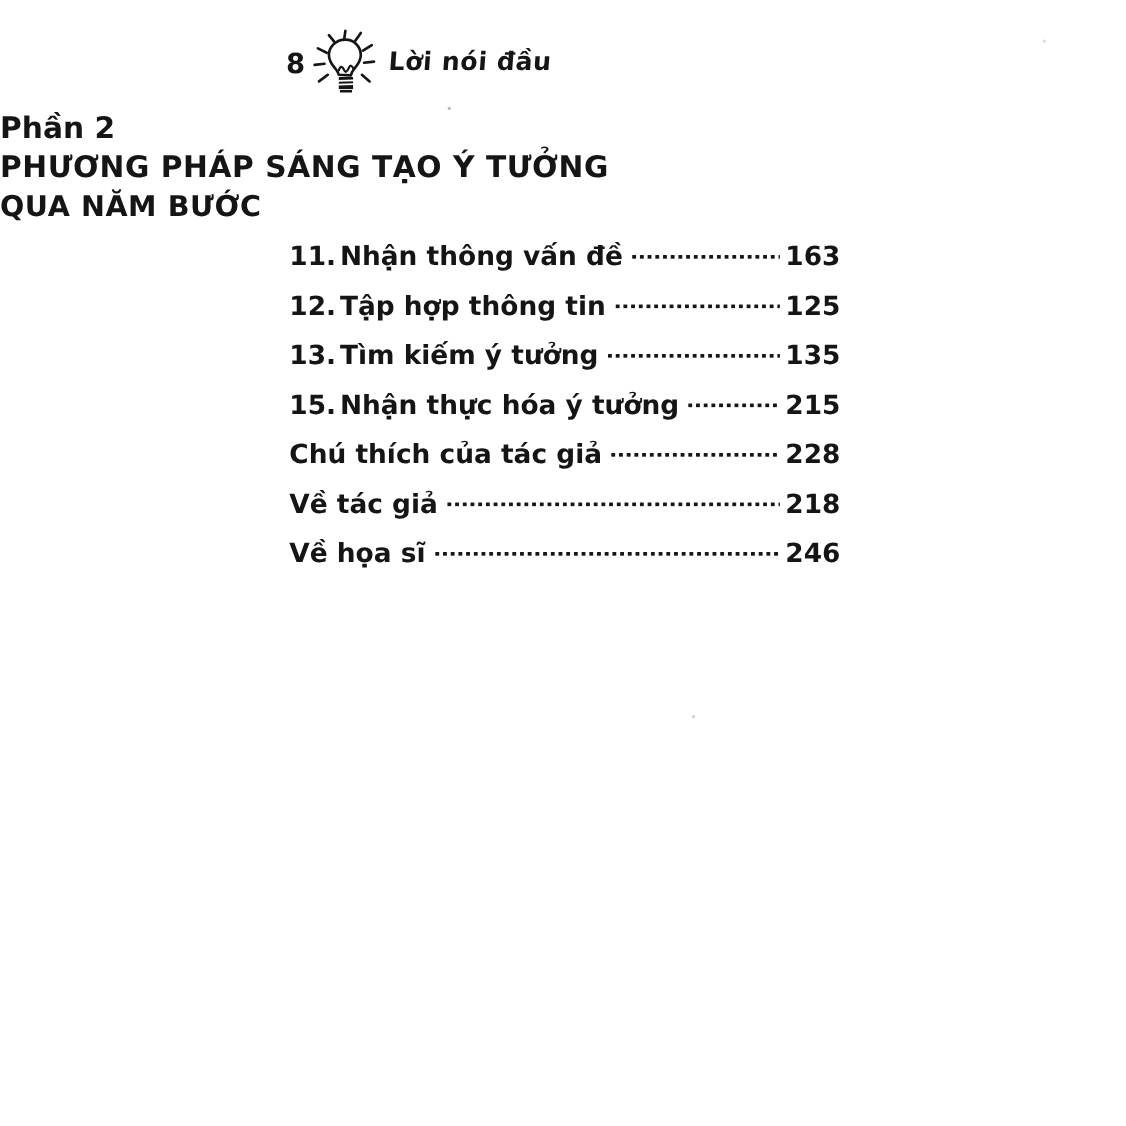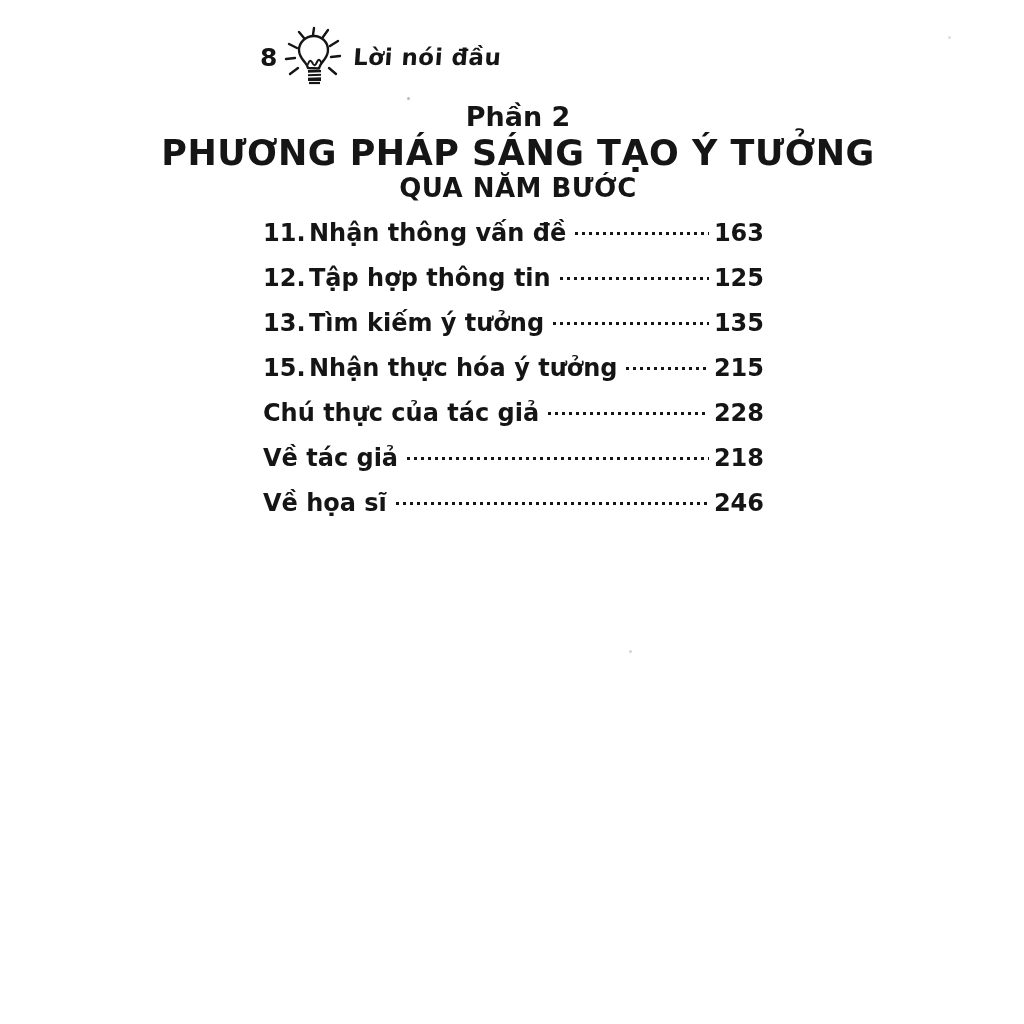--- a/index.html
+++ b/index.html
@@ -39,26 +39,25 @@
     padding-bottom: 6px;
     transform: skewX(-4deg);
   }
 
   
   .title-block {
     position: absolute;
     left: 0;
     right: 0;
     top: 101px;
-    text-align: center;
+    text-align: left;
     font-weight: 700;
-    padding-left: 12px;
   }
   .title-block .t1 { font-size: 27px; line-height: 32px; margin-bottom: 4px; }
-  .title-block .t2 { font-size: 35px; line-height: 32px; margin-bottom: 3px; letter-spacing: 0.5px; }
+  .title-block .t2 { font-size: 27px; line-height: 32px; margin-bottom: 3px; letter-spacing: 0.5px; }
   .title-block .t3 { font-size: 26px; line-height: 32px; letter-spacing: 0.5px; }
 
   
   .toc {
     position: absolute;
     left: 263px;
     right: 260px;
     top: 218px;
   }
   .toc-row {
@@ -163,21 +162,21 @@
 
 
     <div class="toc-row">
       <span class="num">15.</span>
       <span class="label">Nhận thực hóa ý tưởng</span>
       <span class="leader"></span>
       <span class="pg">215</span>
     </div>
 
     <div class="toc-row">
-      <span class="label">Chú thực của tác giả</span>
+      <span class="label">Chú thích của tác giả</span>
       <span class="leader"></span>
       <span class="pg">228</span>
     </div>
 
     <div class="toc-row">
       <span class="label">Về tác giả</span>
       <span class="leader"></span>
       <span class="pg">218</span>
     </div>
 

